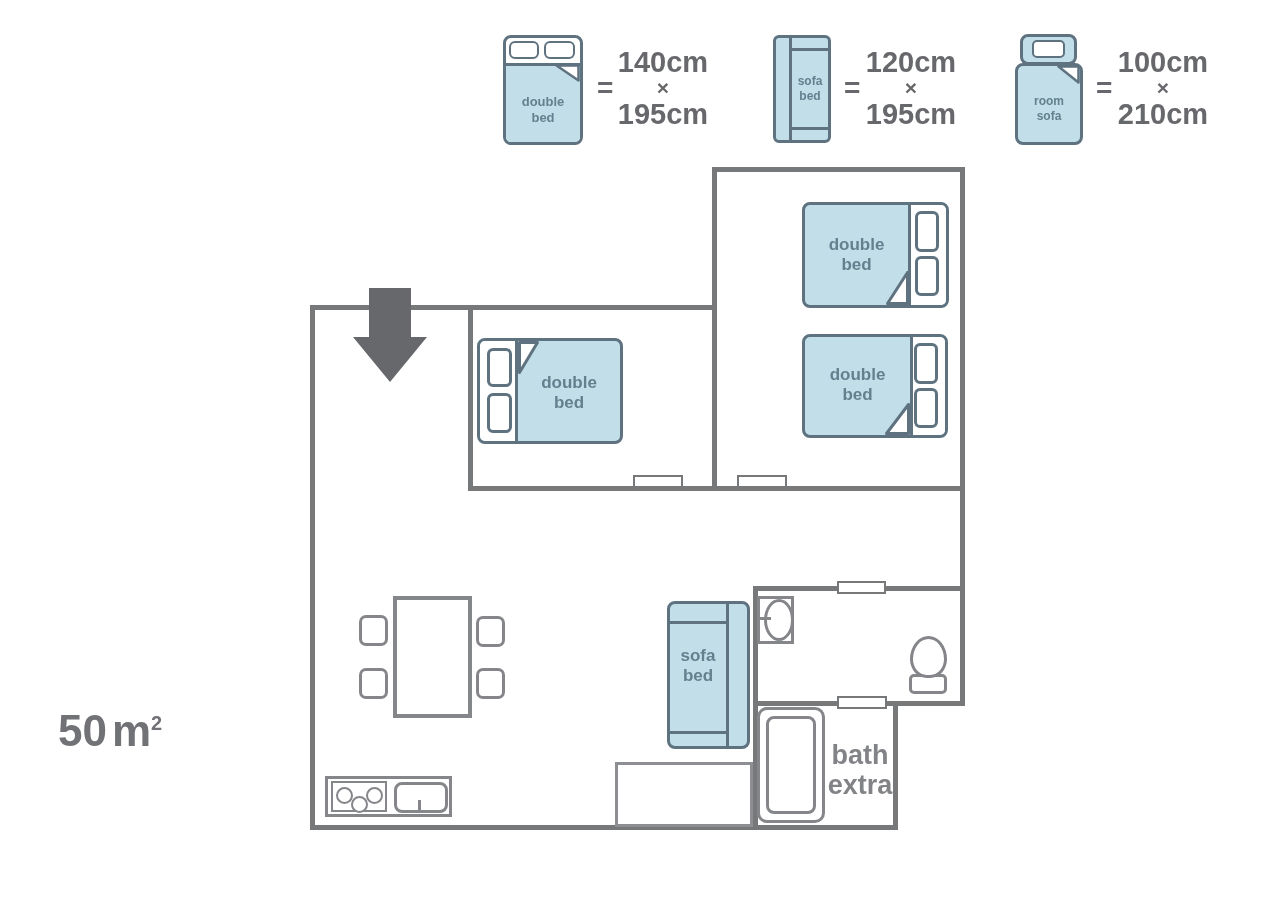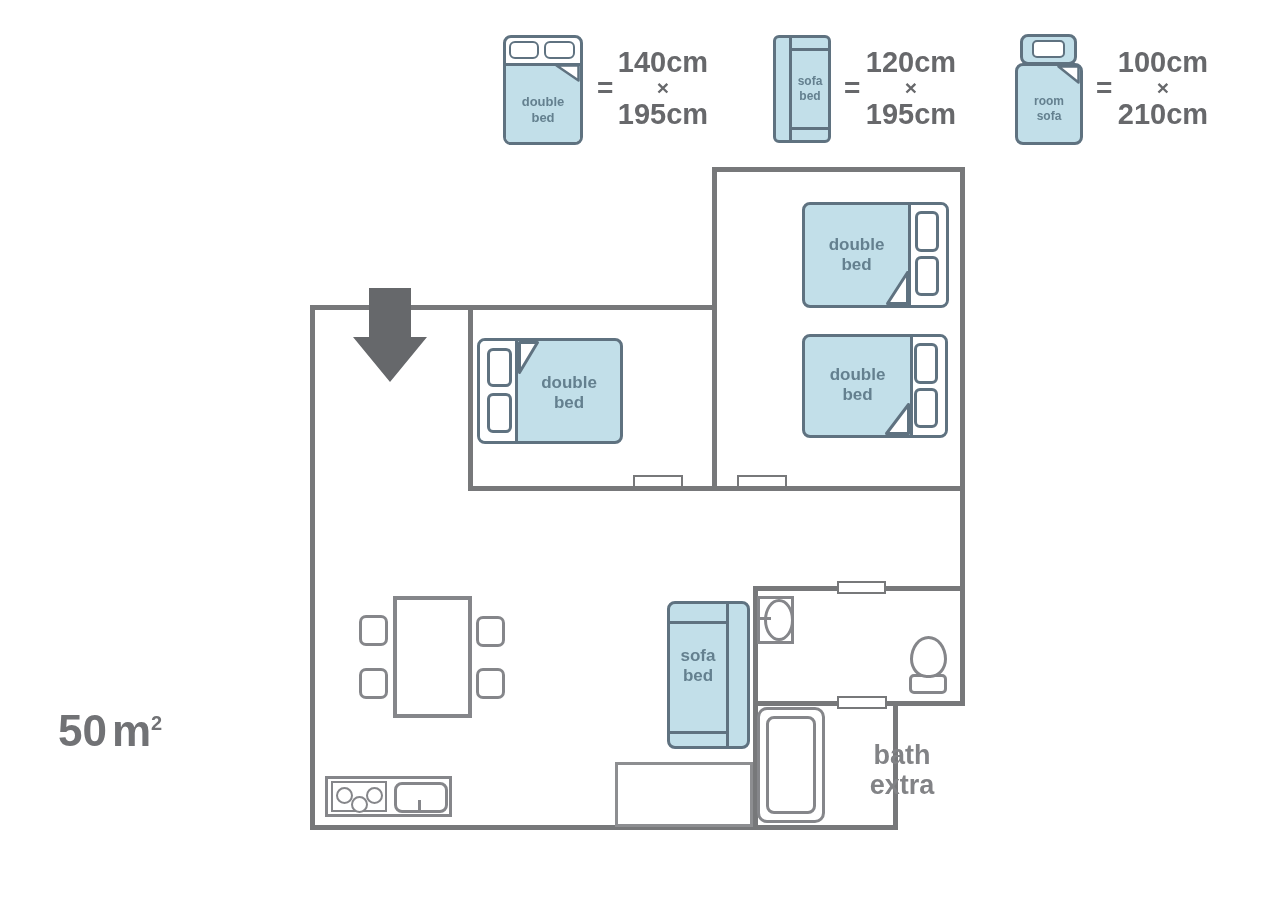--- a/index.html
+++ b/index.html
@@ -25,21 +25,21 @@
   .fold{position:absolute;}
   .fold path{fill:#fff;stroke:var(--bedline);stroke-width:3;stroke-linejoin:round;}
   .fold.thin path{stroke-width:2.5;}
   .bed-label{position:absolute;text-align:center;font-weight:bold;font-size:17px;line-height:20px;color:var(--bedtext);}
   .sline{position:absolute;background:var(--bedline);}
   .dims{position:absolute;width:120px;text-align:center;font-weight:bold;color:var(--legendtext);}
   .dims .d1,.dims .d2{font-size:29px;line-height:30px;}
   .dims .dx{font-size:21px;line-height:22px;}
   .eq{position:absolute;font-size:28px;font-weight:bold;color:var(--legendtext);}
   .legend-label{position:absolute;text-align:center;font-weight:bold;color:var(--bedtext);}
-  .bath-label{position:absolute;text-align:center;font-weight:bold;font-size:27px;line-height:30px;color:var(--bathtext);margin-left:42px;}
+  .bath-label{position:absolute;text-align:center;font-weight:bold;font-size:27px;line-height:30px;color:var(--bathtext);}
   .info-line{position:absolute;font-weight:bold;color:var(--infotext);font-size:44px;line-height:50px;}
   .info-line sup{font-size:20px;}
 </style>
 </head>
 <body>
 
 <div id="stage">
 
   <div style="position:absolute;left:503px;top:35px;width:80px;height:110px;background:#fff;border:3px solid var(--bedline);border-radius:8px;box-sizing:border-box;">
     <div class="pillow" style="left:3px;top:3px;width:30px;height:18px;border-width:2px;"></div>

